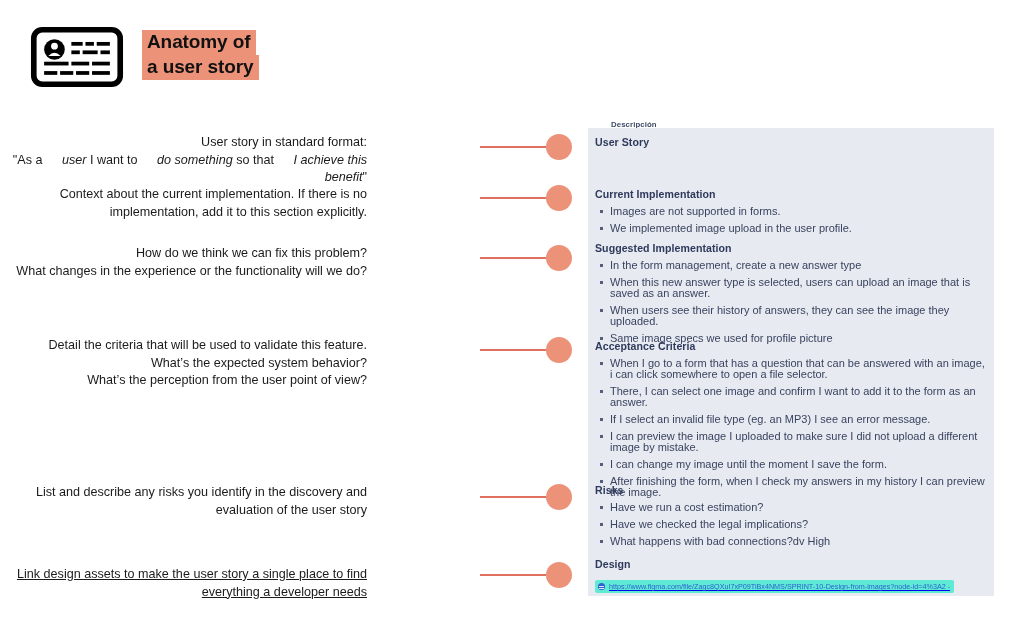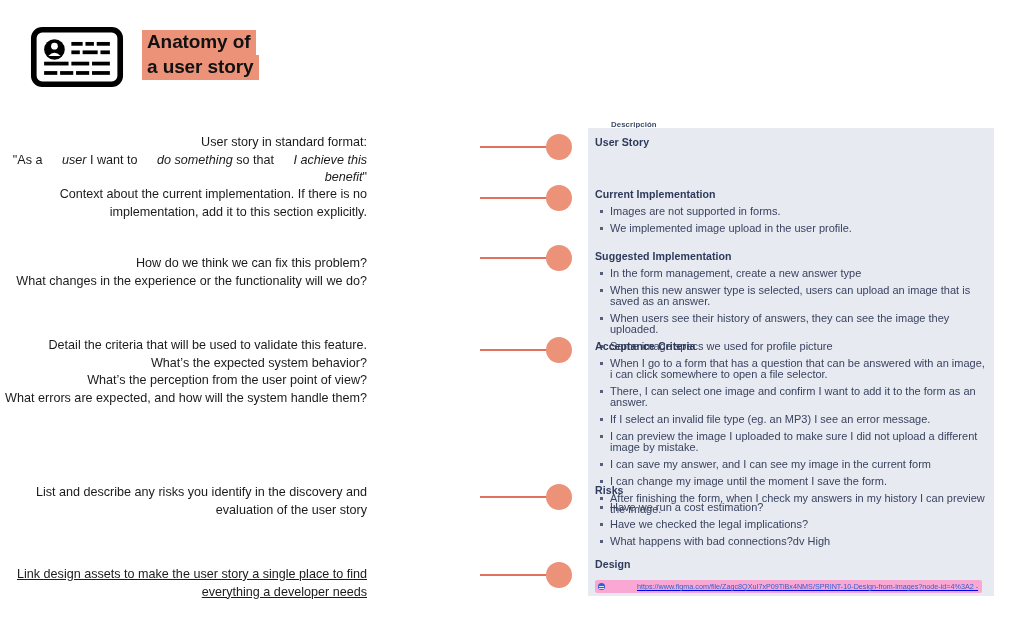--- a/index.html
+++ b/index.html
@@ -81,26 +81,25 @@
     padding-left:15px;
     margin-bottom:6px;
   }
   .sect ul li::before{
     content:"";
     position:absolute;left:5px;top:4px;
     width:2.6px;height:2.6px;background:#555f7d;
   }
   .link-chip{
     display:inline-flex;align-items:center;
-    background:#f9a8d4;
+    background:#5eead4;
     border-radius:2px;
     padding:2px 4px 2px 3px;
     max-width:398px;
     overflow:hidden;
-    gap:28px;
   }
   .link-chip .globe{
     width:7px;height:7px;border-radius:50%;
     background:#2f5fd0;flex:none;margin-right:4px;
     position:relative;
   }
   .link-chip .globe::after{
     content:"";position:absolute;left:1.4px;top:2.6px;
     width:4.2px;height:1.4px;border-top:0.7px solid #dbe3f5;border-bottom:0.7px solid #dbe3f5;
   }
@@ -144,29 +143,28 @@
   </div>
 
   <div class="annot" style="top:134px;" id="an0">
       <div><span>User story in standard format:</span></div>
       <div><span>"As a </span><i>user</i><span> I want to </span><i>do something</i><span> so that </span><i>I achieve this benefit</i><span>"</span></div>
     </div>
   <div class="annot" style="top:186px;" id="an1">
       <div><span>Context about the current implementation. If there is no</span></div>
       <div><span>implementation, add it to this section explicitly.</span></div>
     </div>
-  <div class="annot" style="top:255px;" id="an2">
+  <div class="annot" style="top:245px;" id="an2">
       <div><span>How do we think we can fix this problem?</span></div>
       <div><span>What changes in the experience or the functionality will we do?</span></div>
     </div>
   <div class="annot" style="top:337px;" id="an3">
       <div><span>Detail the criteria that will be used to validate this feature.</span></div>
       <div><span>What’s the expected system behavior?</span></div>
       <div><span>What’s the perception from the user point of view?</span></div>
-      <div><span>What errors are expected, and how will the system handle them?</span></div>
     </div>
   <div class="annot" style="top:484px;" id="an4">
       <div><span>List and describe any risks you identify in the discovery and</span></div>
       <div><span>evaluation of the user story</span></div>
     </div>
   <div class="annot" style="top:566px;text-decoration:underline;" id="an5">
       <div><span>Link design assets to make the user story a single place to find</span></div>
       <div><span>everything a developer needs</span></div>
     </div>
 
@@ -194,37 +192,36 @@
     <div class="sect" style="top:8px;" id="sec0">
         <h3>User Story</h3>
       </div>
     <div class="sect" style="top:60px;" id="sec1">
         <h3>Current Implementation</h3>
         <ul>
           <li>Images are not supported in forms.</li>
           <li>We implemented image upload in the user profile.</li>
         </ul>
       </div>
-    <div class="sect" style="top:122px;" id="sec2">
+    <div class="sect" style="top:114px;" id="sec2">
         <h3>Suggested Implementation</h3>
         <ul>
           <li>In the form management, create a new answer type</li>
           <li>When this new answer type is selected, users can upload an image that is saved as an answer.</li>
           <li>When users see their history of answers, they can see the image they uploaded.</li>
           <li>Same image specs we used for profile picture</li>
         </ul>
       </div>
     <div class="sect" style="top:212px;" id="sec3">
         <h3>Acceptance Criteria</h3>
         <ul>
           <li>When I go to a form that has a question that can be answered with an image, i can click somewhere to open a file selector.</li>
           <li>There, I can select one image and confirm I want to add it to the form as an answer.</li>
           <li>If I select an invalid file type (eg. an MP3) I see an error message.</li>
           <li>I can preview the image I uploaded to make sure I did not upload a different image by mistake.</li>
-          <li>I can save my answer, and I can see my image in the current form</li>
           <li>I can change my image until the moment I save the form.</li>
           <li>After finishing the form, when I check my answers in my history I can preview the image.</li>
         </ul>
       </div>
     <div class="sect" style="top:356px;" id="sec4">
         <h3>Risks</h3>
         <ul>
           <li>Have we run a cost estimation?</li>
           <li>Have we checked the legal implications?</li>
           <li>What happens with bad connections?dv  High</li>

